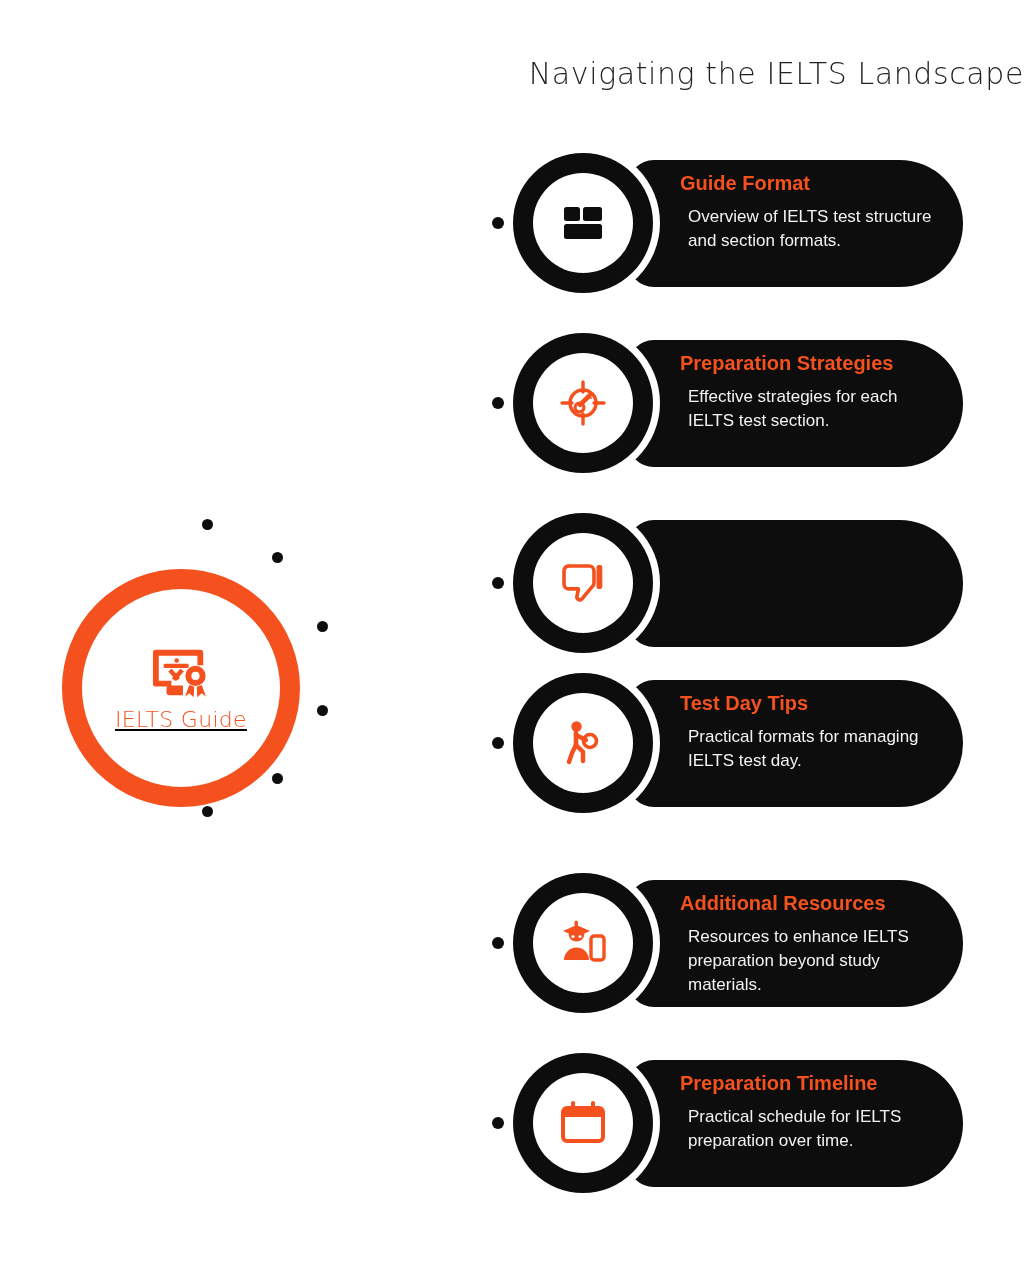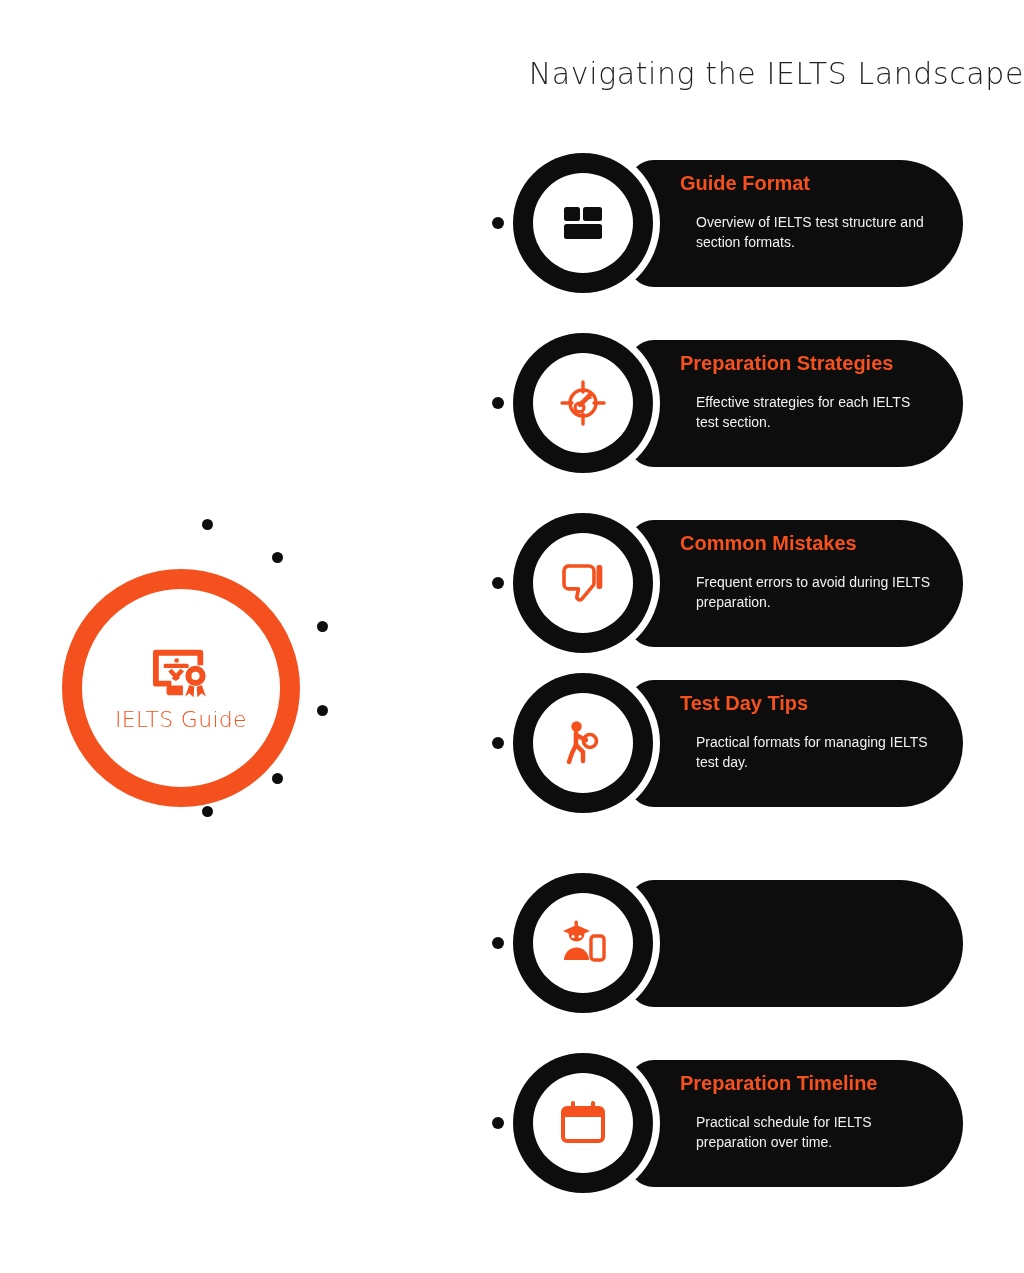--- a/index.html
+++ b/index.html
@@ -49,20 +49,21 @@
   }
   .hub-inner {
     position: absolute;
     inset: 20px;
     border-radius: 50%;
     display: flex;
     flex-direction: column;
     align-items: center;
     justify-content: center;
     gap: 4px;
+    text-decoration: underline;
   }
   .hub-icon {
     width: 62px;
     height: 58px;
     display: block;
   }
   .hub-label {
     font-family: "DejaVu Sans", sans-serif;
     font-weight: 300;
     font-size: 22px;
@@ -163,23 +164,23 @@
   .row-title {
     color: #f4511e;
     font-size: 20px;
     font-weight: bold;
     line-height: 1.35;
     margin: 0 0 5px 0;
     font-family: "Liberation Sans", sans-serif;
   }
   .row-desc {
     color: #f2f2f2;
-    font-size: 14px;
+    font-size: 17px;
     line-height: 1.42;
-    margin: 16px;
+    margin: 8px;
     font-family: "Liberation Sans", sans-serif;
   }
 </style>
 </head>
 <body>
 
 <div class="page-title">Navigating the IELTS Landscape</div>
 
 <div class="hub">
   <div class="hub-ring"></div>
@@ -267,24 +268,20 @@
   <div class="row-gap"></div>
   <div class="row-ring"></div>
   <div class="row-ring-hole">
     <span>
       <svg class="row-icon" viewBox="0 0 50 50" xmlns="http://www.w3.org/2000/svg">
         <path d="M11 8 h20 a5 5 0 0 1 5 5 v12 a5 5 0 0 1 -2.2 4.1 l-9.6 11.6 a3 3 0 0 1 -5.3 -2.4 l1.6 -7.4 h-9.5 a5 5 0 0 1 -5 -5 v-13 a5 5 0 0 1 5 -5 z" fill="none" stroke="#f4511e" stroke-width="3.6" stroke-linejoin="round"></path>
         <rect x="38.5" y="7" width="5.8" height="24" rx="2.3" fill="#f4511e"></rect>
       </svg>
     </span>
   </div>
-  <div class="row-text">
-    <p class="row-title">Common Mistakes</p>
-    <p class="row-desc">Frequent errors to avoid during IELTS preparation.</p>
-  </div>
 </div>
 
 <div class="row" style="top:668px;">
   <div class="row-dot"></div>
   <div class="row-halo"></div>
   <div class="pill"></div>
   <div class="row-gap"></div>
   <div class="row-ring"></div>
   <div class="row-ring-hole">
     <span>
@@ -320,20 +317,24 @@
         <path d="M10.5 15.5 a8 8 0 0 0 16 0 z" fill="#f4511e"></path>
         <circle cx="15" cy="18.5" r="1.6" fill="#ffffff"></circle>
         <circle cx="22" cy="18.5" r="1.6" fill="#ffffff"></circle>
 
         <path d="M6 42 a12.5 12.5 0 0 1 25 0 z" fill="#f4511e"></path>
 
         <rect x="33" y="18" width="13" height="24" rx="3.2" fill="none" stroke="#f4511e" stroke-width="3.4"></rect>
       </svg>
     </span>
   </div>
+  <div class="row-text">
+    <p class="row-title">Additional Resources</p>
+    <p class="row-desc">Resources to enhance IELTS preparation beyond study materials.</p>
+  </div>
 </div>
 
 <div class="row" style="top:1048px;">
   <div class="row-dot"></div>
   <div class="row-halo"></div>
   <div class="pill"></div>
   <div class="row-gap"></div>
   <div class="row-ring"></div>
   <div class="row-ring-hole">
     <span>

